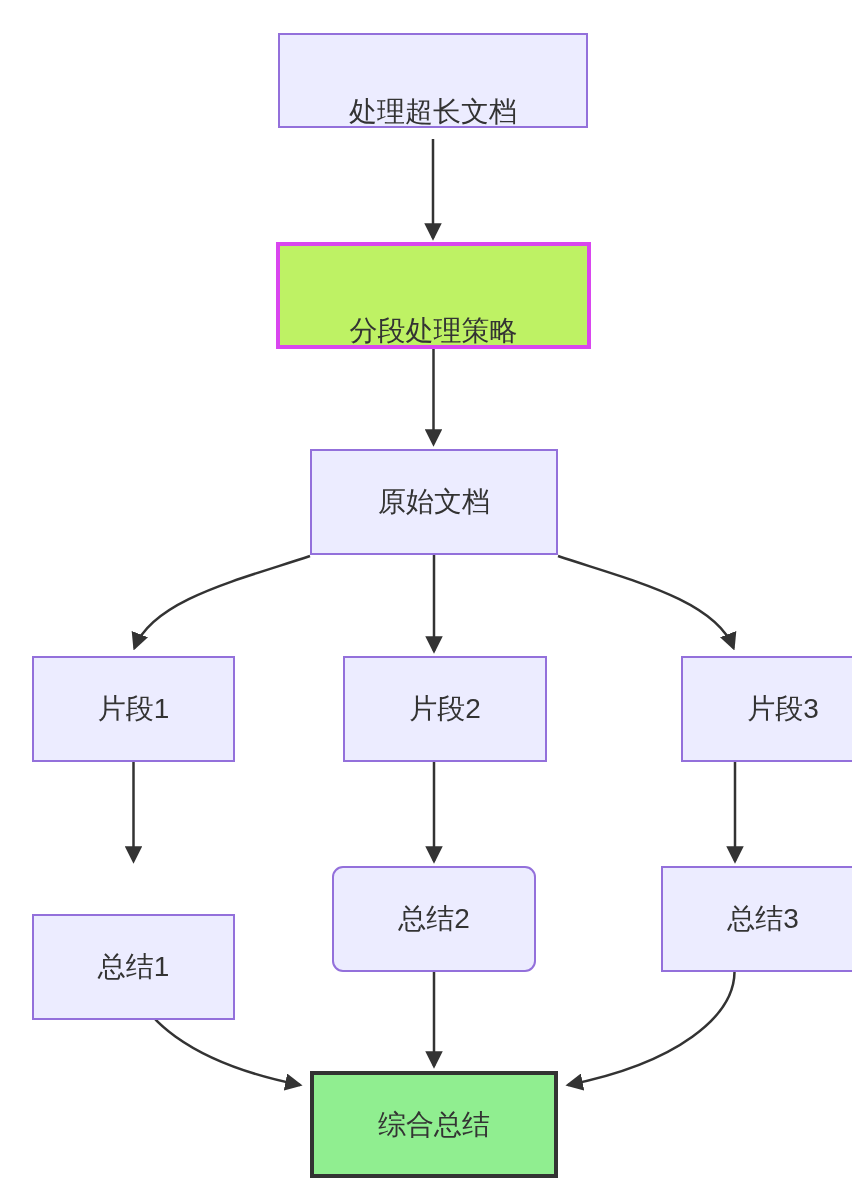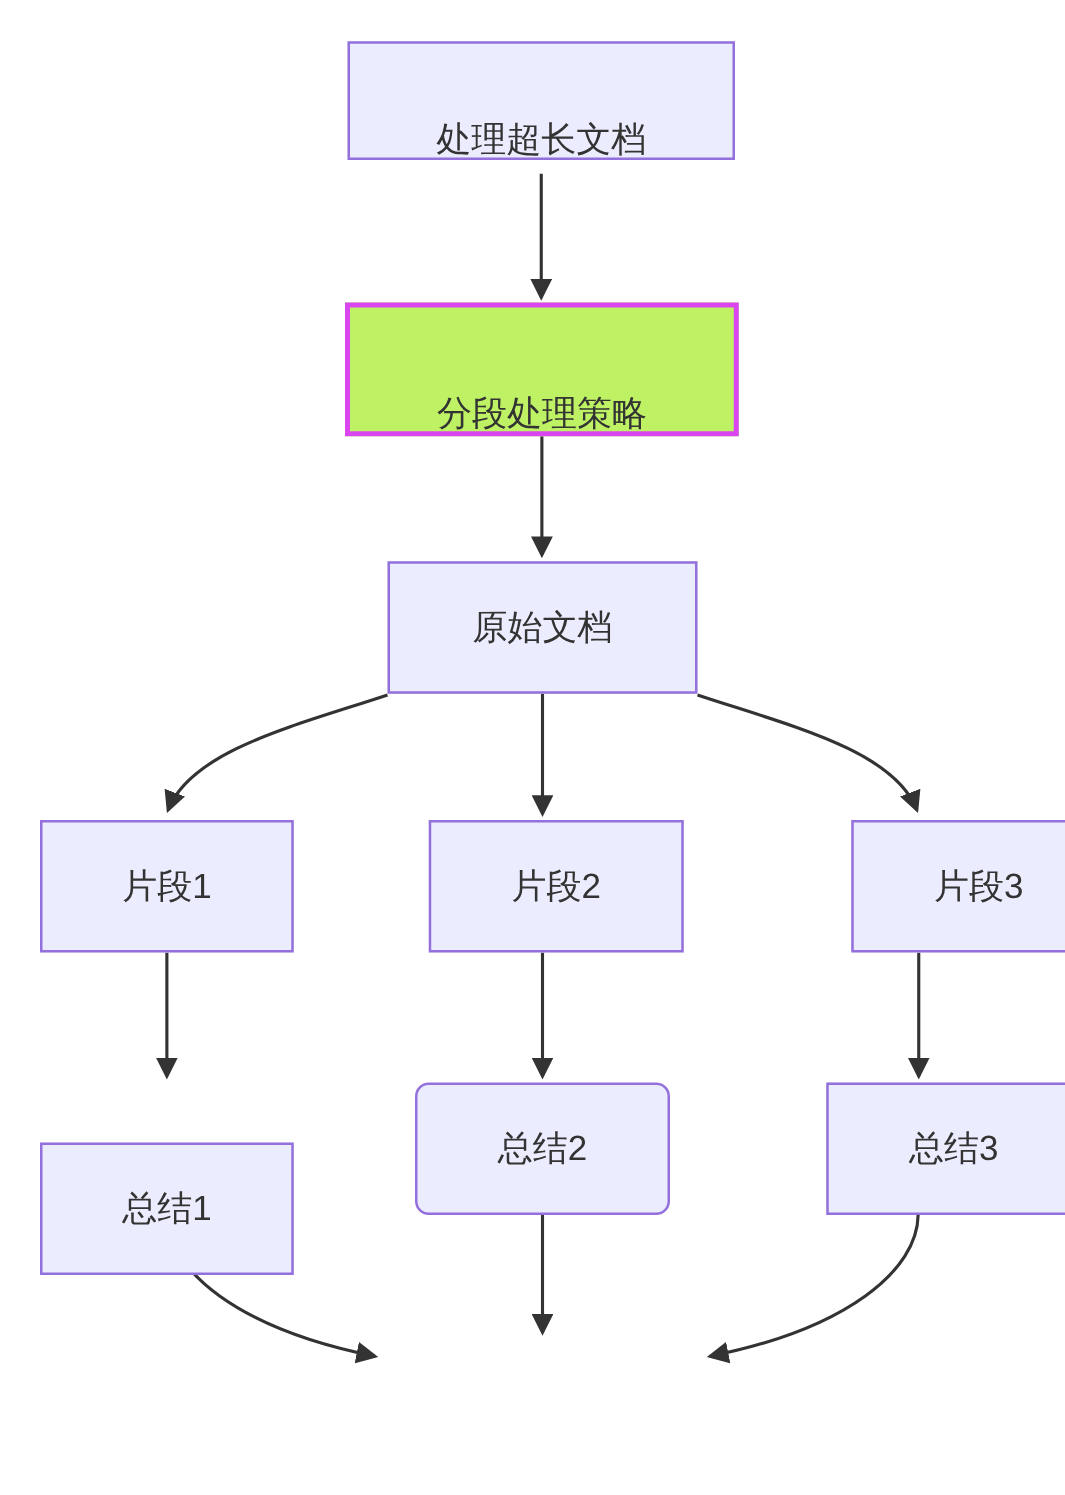--- a/index.html
+++ b/index.html
@@ -104,14 +104,17 @@
   </div>
 
   <div class="node" style="left:332px; top:866px; width:204px; height:106px;border-radius:11px;">
     <span>总结2</span>
   </div>
 
   <div class="node" style="left:633px; top:866px; width:204px; height:106px;margin-left:28px;">
     <span>总结3</span>
   </div>
 
+  <div class="node node--result" style="left:310px; top:1071px; width:248px; height:107px;">
+    <span>综合总结</span>
+  </div>
 
 </div>
 
 </body></html>

